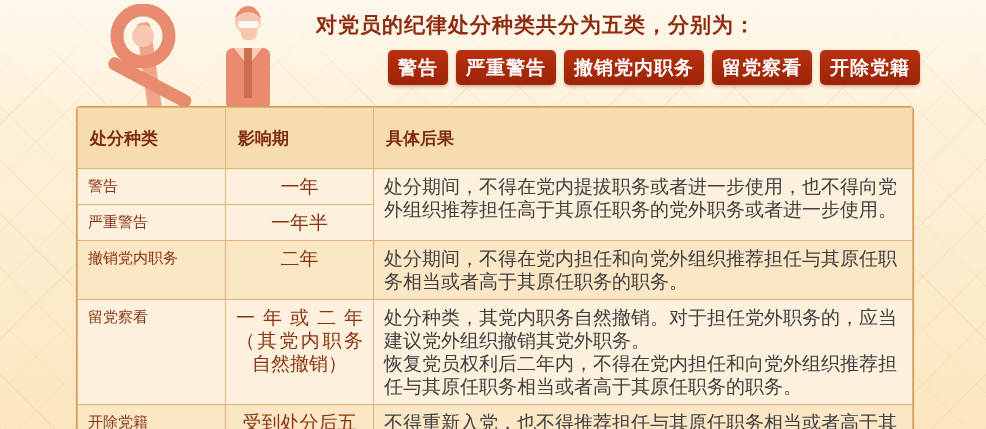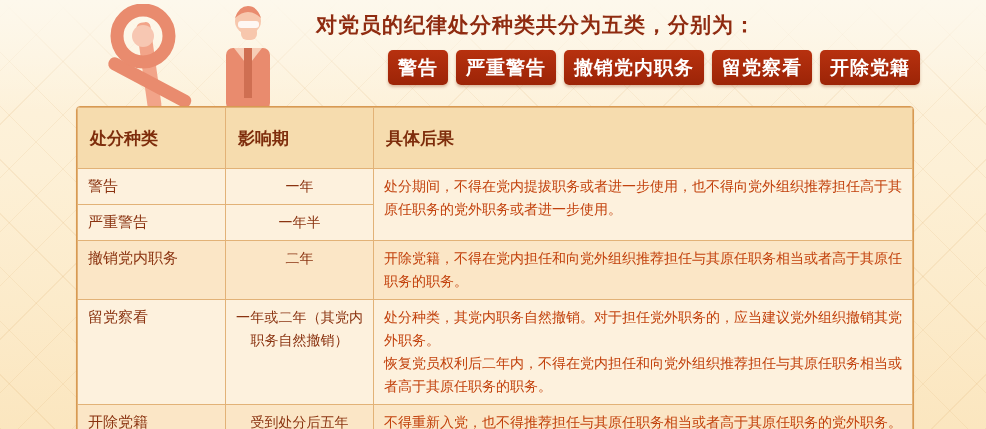--- a/index.html
+++ b/index.html
@@ -97,38 +97,38 @@
   table {
     border-collapse: collapse;
     width: 100%;
     table-layout: fixed;
   }
   th, td {
     border: 1px solid #e2b277;
     vertical-align: top;
     padding: 6px 10px;
     color: #7a2e10;
-    font-size: 14px;
+    font-size: 19px;
     line-height: 23px;
   }
   thead th {
     background: #f6dcae;
     color: #7e2d0c;
     font-weight: bold;
     font-size: 17px;
     text-align: left;
     padding: 18px 12px;
     line-height: 24px;
   }
   tbody tr.odd td { background: #fdf1dd; }
   tbody tr.even td { background: #fbe6c6; }
   td.c-type { font-size: 15px; color: #8a3310; }
   td.c-period { text-align: center; color: #8a3310; }
   td.c-period.justify { text-align: justify; text-align-last: center; }
-  td.c-result { color: #c2410c; }
+  td.c-result { color: #404040; }
   col.col-type { width: 148px; }
   col.col-period { width: 148px; }
 </style>
 </head>
 <body>
 
 <div class="poster">
   <div class="lattice"></div>
   <div class="topglow"></div>
 
@@ -185,21 +185,21 @@
           <td class="c-period">一年</td>
           <td class="c-result" rowspan="2">处分期间，不得在党内提拔职务或者进一步使用，也不得向党外组织推荐担任高于其原任职务的党外职务或者进一步使用。</td>
         </tr>
         <tr class="odd">
           <td class="c-type">严重警告</td>
           <td class="c-period">一年半</td>
         </tr>
         <tr class="even">
           <td class="c-type">撤销党内职务</td>
           <td class="c-period">二年</td>
-          <td class="c-result">开除党籍，不得在党内担任和向党外组织推荐担任与其原任职务相当或者高于其原任职务的职务。</td>
+          <td class="c-result">处分期间，不得在党内担任和向党外组织推荐担任与其原任职务相当或者高于其原任职务的职务。</td>
         </tr>
         <tr class="odd">
           <td class="c-type">留党察看</td>
           <td class="c-period justify">一年或二年（其党内职务自然撤销）</td>
           <td class="c-result" style="white-space: pre-line;">处分种类，其党内职务自然撤销。对于担任党外职务的，应当建议党外组织撤销其党外职务。
 恢复党员权利后二年内，不得在党内担任和向党外组织推荐担任与其原任职务相当或者高于其原任职务的职务。</td>
         </tr>
         <tr class="even">
           <td class="c-type">开除党籍</td>
           <td class="c-period">受到处分后五年</td>

